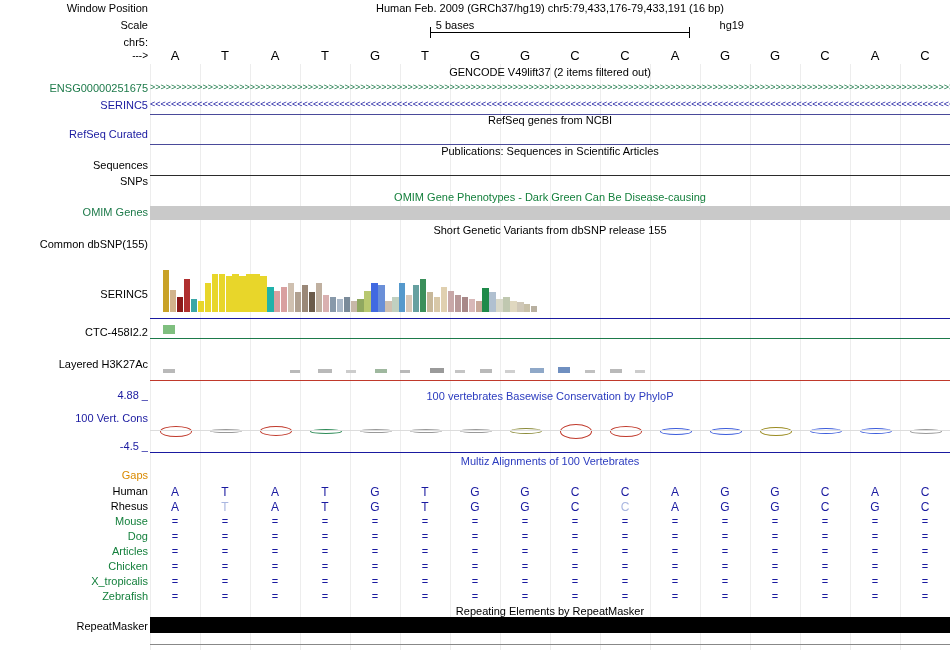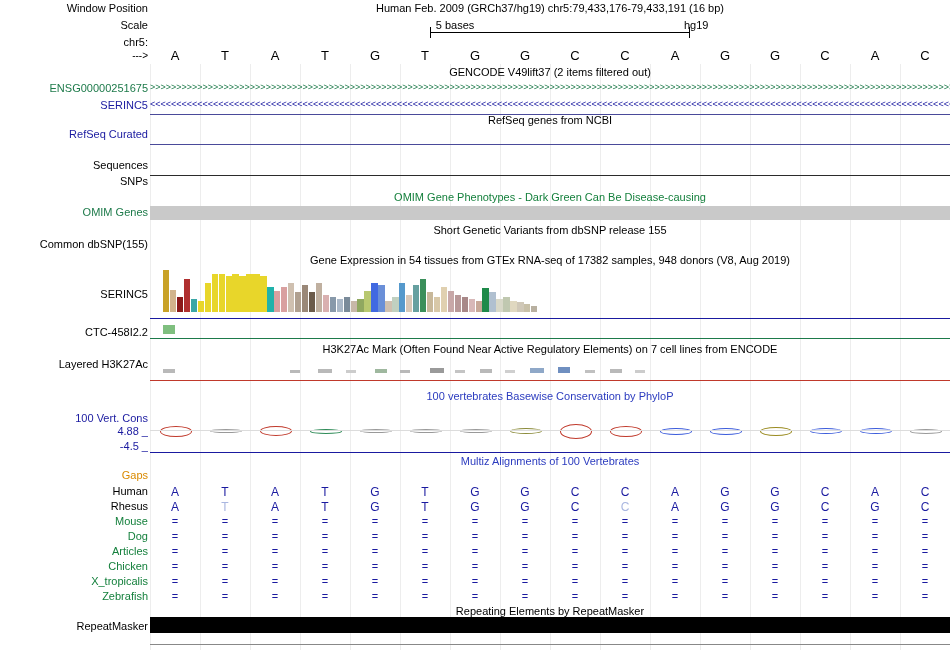--- a/index.html
+++ b/index.html
@@ -27,21 +27,21 @@
 <div class="wrap">
 
   <div class="abs lbl" style="left:0;top:2px;width:148px;">Window Position</div>
   <div class="abs lbl" style="left:0;top:19px;width:148px;">Scale</div>
   <div class="abs lbl" style="left:0;top:36px;width:148px;">chr5:</div>
   <div class="abs lbl" style="left:0;top:50px;width:148px;font-size:10px;">---&gt;</div>
 
   <div class="abs" style="left:150px;top:2px;width:800px;text-align:center;font-size:11px;">Human Feb. 2009 (GRCh37/hg19)   chr5:79,433,176-79,433,191 (16 bp)</div>
 
   <div class="abs" style="left:330px;top:19px;width:250px;text-align:center;font-size:11px;">5 bases</div>
-  <div class="abs" style="left:684px;top:19px;width:60px;font-size:11px;">hg19</div>
+  <div class="abs" style="left:684px;top:19px;width:60px;font-size:11px;text-align:right;">hg19</div>
   <div class="abs" style="left:430px;top:32px;width:260px;height:1px;background:#000;"></div>
   <div class="abs" style="left:430px;top:27px;width:1px;height:11px;background:#000;"></div>
   <div class="abs" style="left:689px;top:27px;width:1px;height:11px;background:#000;"></div>
 
 
   <div class="abs" id="seqrow" style="left:150px;top:48px;width:800px;height:18px;">
       <div class="abs" style="left: 0px; top: 0px; width: 50px; text-align: center; font-size: 13px; color: rgb(0, 0, 0);">A</div>
       <div class="abs" style="left: 50px; top: 0px; width: 50px; text-align: center; font-size: 13px; color: rgb(0, 0, 0);">T</div>
       <div class="abs" style="left: 100px; top: 0px; width: 50px; text-align: center; font-size: 13px; color: rgb(0, 0, 0);">A</div>
       <div class="abs" style="left: 150px; top: 0px; width: 50px; text-align: center; font-size: 13px; color: rgb(0, 0, 0);">T</div>
@@ -84,31 +84,31 @@
   <div class="abs lblblue" style="left:0;top:99px;width:148px;">SERINC5</div>
   <div class="abs arrowline blue" style="left:150px;top:99px;width:800px;">&lt;&lt;&lt;&lt;&lt;&lt;&lt;&lt;&lt;&lt;&lt;&lt;&lt;&lt;&lt;&lt;&lt;&lt;&lt;&lt;&lt;&lt;&lt;&lt;&lt;&lt;&lt;&lt;&lt;&lt;&lt;&lt;&lt;&lt;&lt;&lt;&lt;&lt;&lt;&lt;&lt;&lt;&lt;&lt;&lt;&lt;&lt;&lt;&lt;&lt;&lt;&lt;&lt;&lt;&lt;&lt;&lt;&lt;&lt;&lt;&lt;&lt;&lt;&lt;&lt;&lt;&lt;&lt;&lt;&lt;&lt;&lt;&lt;&lt;&lt;&lt;&lt;&lt;&lt;&lt;&lt;&lt;&lt;&lt;&lt;&lt;&lt;&lt;&lt;&lt;&lt;&lt;&lt;&lt;&lt;&lt;&lt;&lt;&lt;&lt;&lt;&lt;&lt;&lt;&lt;&lt;&lt;&lt;&lt;&lt;&lt;&lt;&lt;&lt;&lt;&lt;&lt;&lt;&lt;&lt;&lt;&lt;&lt;&lt;&lt;&lt;&lt;&lt;&lt;&lt;&lt;&lt;&lt;&lt;&lt;&lt;&lt;&lt;&lt;&lt;&lt;&lt;&lt;&lt;&lt;&lt;&lt;&lt;&lt;&lt;&lt;&lt;&lt;&lt;&lt;&lt;&lt;&lt;&lt;&lt;&lt;&lt;&lt;&lt;&lt;&lt;&lt;&lt;&lt;&lt;&lt;&lt;&lt;&lt;&lt;&lt;&lt;&lt;&lt;&lt;&lt;&lt;&lt;&lt;&lt;&lt;&lt;&lt;&lt;&lt;&lt;&lt;&lt;&lt;&lt;&lt;&lt;&lt;&lt;&lt;&lt;&lt;&lt;&lt;&lt;&lt;&lt;&lt;&lt;&lt;&lt;&lt;&lt;&lt;&lt;&lt;&lt;&lt;</div>
 
   <div class="abs hr" style="left:150px;top:114px;width:800px;background:#4a4a9a;"></div>
 
   <div class="abs lblblue" style="left:0;top:128px;width:148px;">RefSeq Curated</div>
   <div class="abs center" style="left:150px;top:114px;width:800px;">RefSeq genes from NCBI</div>
   <div class="abs hr" style="left:150px;top:144px;width:800px;background:#4a4a9a;"></div>
 
   <div class="abs lbl" style="left:0;top:159px;width:148px;">Sequences</div>
+  <div class="abs center" style="left:150px;top:145px;width:800px;">Publications: Sequences in Scientific Articles</div>
   <div class="abs hr" style="left:150px;top:175px;width:800px;background:#2b2b2b;"></div>
 
   <div class="abs lbl" style="left:0;top:175px;width:148px;">SNPs</div>
   <div class="abs center" style="left:150px;top:191px;width:800px;color:#15803d;">OMIM Gene Phenotypes - Dark Green Can Be Disease-causing</div>
   <div class="abs grayband" style="left:150px;top:206px;width:800px;height:14px;"></div>
   <div class="abs lblgreen" style="left:0;top:206px;width:148px;">OMIM Genes</div>
 
   <div class="abs center" style="left:150px;top:224px;width:800px;">Short Genetic Variants from dbSNP release 155</div>
   <div class="abs lbl" style="left:0;top:238px;width:148px;">Common dbSNP(155)</div>
 
-  <div class="abs center" style="left:150px;top:254px;width:800px;">Gene Expression in 54 tissues from GTEx RNA-seq of 17382 samples, 948 donors (V8, Aug 2019)</div>
   <div class="abs lbl" style="left:0;top:288px;width:148px;">SERINC5</div>
   <div class="abs" id="gtexchart" style="left:163px;top:268px;width:375px;height:44px;">
       <div class="abs" style="left: 0px; bottom: 0px; width: 6.34444px; height: 42px; background: rgb(201, 162, 39);"></div>
       <div class="abs" style="left: 6.94444px; bottom: 0px; width: 6.34444px; height: 22px; background: rgb(210, 180, 140);"></div>
       <div class="abs" style="left: 13.8889px; bottom: 0px; width: 6.34444px; height: 15px; background: rgb(139, 26, 26);"></div>
       <div class="abs" style="left: 20.8333px; bottom: 0px; width: 6.34444px; height: 33px; background: rgb(176, 48, 48);"></div>
       <div class="abs" style="left: 27.7778px; bottom: 0px; width: 6.34444px; height: 13px; background: rgb(58, 166, 166);"></div>
       <div class="abs" style="left: 34.7222px; bottom: 0px; width: 6.34444px; height: 11px; background: rgb(232, 214, 42);"></div>
       <div class="abs" style="left: 41.6667px; bottom: 0px; width: 6.34444px; height: 29px; background: rgb(232, 214, 42);"></div>
       <div class="abs" style="left: 48.6111px; bottom: 0px; width: 6.34444px; height: 38px; background: rgb(232, 214, 42);"></div>
@@ -158,21 +158,20 @@
       <div class="abs" style="left: 354.167px; bottom: 0px; width: 6.34444px; height: 10px; background: rgb(208, 200, 184);"></div>
       <div class="abs" style="left: 361.111px; bottom: 0px; width: 6.34444px; height: 8px; background: rgb(200, 192, 168);"></div>
       <div class="abs" style="left: 368.056px; bottom: 0px; width: 6.34444px; height: 6px; background: rgb(184, 176, 160);"></div>
     </div>
   <div class="abs hr" style="left:150px;top:318px;width:800px;background:#1a1aa0;"></div>
 
   <div class="abs lbl" style="left:0;top:326px;width:148px;">CTC-458I2.2</div>
   <div class="abs" style="left:163px;top:325px;width:12px;height:9px;background:#7fbf7f;"></div>
   <div class="abs hr" style="left:150px;top:338px;width:800px;background:#1d7a4a;"></div>
 
-  <div class="abs center" style="left:150px;top:343px;width:800px;">H3K27Ac Mark (Often Found Near Active Regulatory Elements) on 7 cell lines from ENCODE</div>
   <div class="abs lbl" style="left:0;top:358px;width:148px;">Layered H3K27Ac</div>
   <div class="abs" id="h3k27ac" style="left:150px;top:325px;width:800px;height:48px;">
       <div class="abs" style="left: 13px; bottom: 0px; width: 12px; height: 4px; background: rgb(185, 185, 185);"></div>
       <div class="abs" style="left: 140px; bottom: 0px; width: 10px; height: 3px; background: rgb(185, 185, 185);"></div>
       <div class="abs" style="left: 168px; bottom: 0px; width: 14px; height: 4px; background: rgb(185, 185, 185);"></div>
       <div class="abs" style="left: 196px; bottom: 0px; width: 10px; height: 3px; background: rgb(204, 204, 204);"></div>
       <div class="abs" style="left: 225px; bottom: 0px; width: 12px; height: 4px; background: rgb(159, 184, 159);"></div>
       <div class="abs" style="left: 250px; bottom: 0px; width: 10px; height: 3px; background: rgb(185, 185, 185);"></div>
       <div class="abs" style="left: 280px; bottom: 0px; width: 14px; height: 5px; background: rgb(154, 154, 154);"></div>
       <div class="abs" style="left: 305px; bottom: 0px; width: 10px; height: 3px; background: rgb(196, 196, 196);"></div>
@@ -180,21 +179,21 @@
       <div class="abs" style="left: 355px; bottom: 0px; width: 10px; height: 3px; background: rgb(207, 207, 207);"></div>
       <div class="abs" style="left: 380px; bottom: 0px; width: 14px; height: 5px; background: rgb(143, 168, 200);"></div>
       <div class="abs" style="left: 408px; bottom: 0px; width: 12px; height: 6px; background: rgb(111, 143, 192);"></div>
       <div class="abs" style="left: 435px; bottom: 0px; width: 10px; height: 3px; background: rgb(192, 192, 192);"></div>
       <div class="abs" style="left: 460px; bottom: 0px; width: 12px; height: 4px; background: rgb(185, 185, 185);"></div>
       <div class="abs" style="left: 485px; bottom: 0px; width: 10px; height: 3px; background: rgb(204, 204, 204);"></div>
     </div>
   <div class="abs hr" style="left:150px;top:380px;width:800px;background:#c0392b;"></div>
 
   <div class="abs center" style="left:150px;top:390px;width:800px;color:#2b3bbf;">100 vertebrates Basewise Conservation by PhyloP</div>
-  <div class="abs lblblue" style="left:0;top:389px;width:148px;margin-top:36px;">4.88 _</div>
+  <div class="abs lblblue" style="left:0;top:389px;width:148px;">4.88 _</div>
   <div class="abs lblblue" style="left:0;top:412px;width:148px;">100 Vert. Cons</div>
   <div class="abs lblblue" style="left:0;top:440px;width:148px;">-4.5 _</div>
   <div class="abs" id="phylop" style="left:150px;top:400px;width:800px;height:52px;">
       <div class="abs" style="left: 10px; top: 25.5px; width: 30px; height: 9px; border: 1px solid rgb(192, 57, 43); border-radius: 50%; background: transparent;"></div>
       <div class="abs" style="left: 60px; top: 29px; width: 30px; height: 2px; border: 1px solid rgb(153, 153, 153); border-radius: 50%; background: transparent;"></div>
       <div class="abs" style="left: 110px; top: 26px; width: 30px; height: 8px; border: 1px solid rgb(192, 57, 43); border-radius: 50%; background: transparent;"></div>
       <div class="abs" style="left: 160px; top: 28.5px; width: 30px; height: 3px; border: 1px solid rgb(46, 139, 87); border-radius: 50%; background: transparent;"></div>
       <div class="abs" style="left: 210px; top: 29px; width: 30px; height: 2px; border: 1px solid rgb(153, 153, 153); border-radius: 50%; background: transparent;"></div>
       <div class="abs" style="left: 260px; top: 29px; width: 30px; height: 2px; border: 1px solid rgb(153, 153, 153); border-radius: 50%; background: transparent;"></div>
       <div class="abs" style="left: 310px; top: 29px; width: 30px; height: 2px; border: 1px solid rgb(153, 153, 153); border-radius: 50%; background: transparent;"></div>

